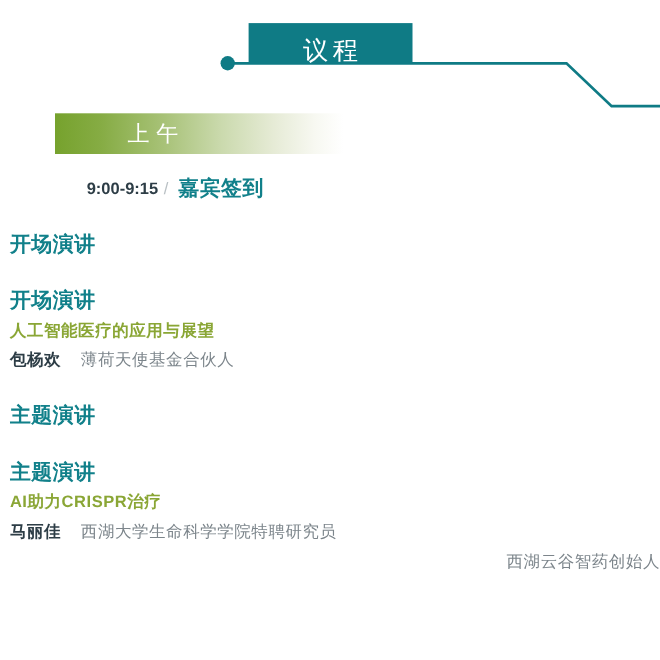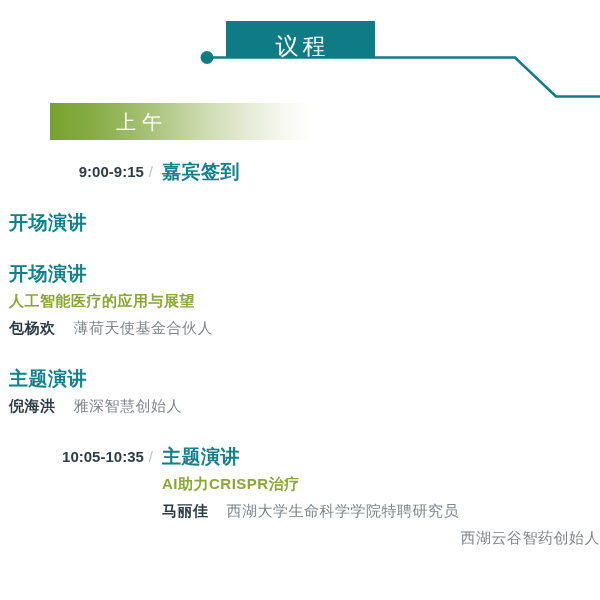--- a/index.html
+++ b/index.html
@@ -201,30 +201,24 @@
       <div class="agenda-topic">人工智能医疗的应用与展望</div>
       <div class="agenda-speaker-line">
         <span class="agenda-speaker-name">包杨欢</span><span class="agenda-speaker-affil">薄荷天使基金合伙人</span>
       </div>
     </div>
   </div>
 
   <div class="agenda-row">
     <div class="agenda-body">
       <div class="agenda-session">主题演讲</div>
-      <div class="agenda-speaker-line">
-        <span class="agenda-speaker-name">倪海洪</span><span class="agenda-speaker-affil">雅深智慧创始人</span>
-      </div>
-    </div>
-  </div>
-
-  <div class="agenda-row">
-    <div class="agenda-time-cell">
-      <span class="agenda-time">10:05-10:35</span><span class="agenda-slash">/</span>
-    </div>
+    </div>
+  </div>
+
+  <div class="agenda-row">
     <div class="agenda-body">
       <div class="agenda-session">主题演讲</div>
       <div class="agenda-topic">AI助力CRISPR治疗</div>
       <div class="agenda-speaker-line">
         <span class="agenda-speaker-name">马丽佳</span><span class="agenda-speaker-affil">西湖大学生命科学学院特聘研究员</span>
       </div>
       <div class="agenda-affil-extra">西湖云谷智药创始人</div>
     </div>
   </div>
 

